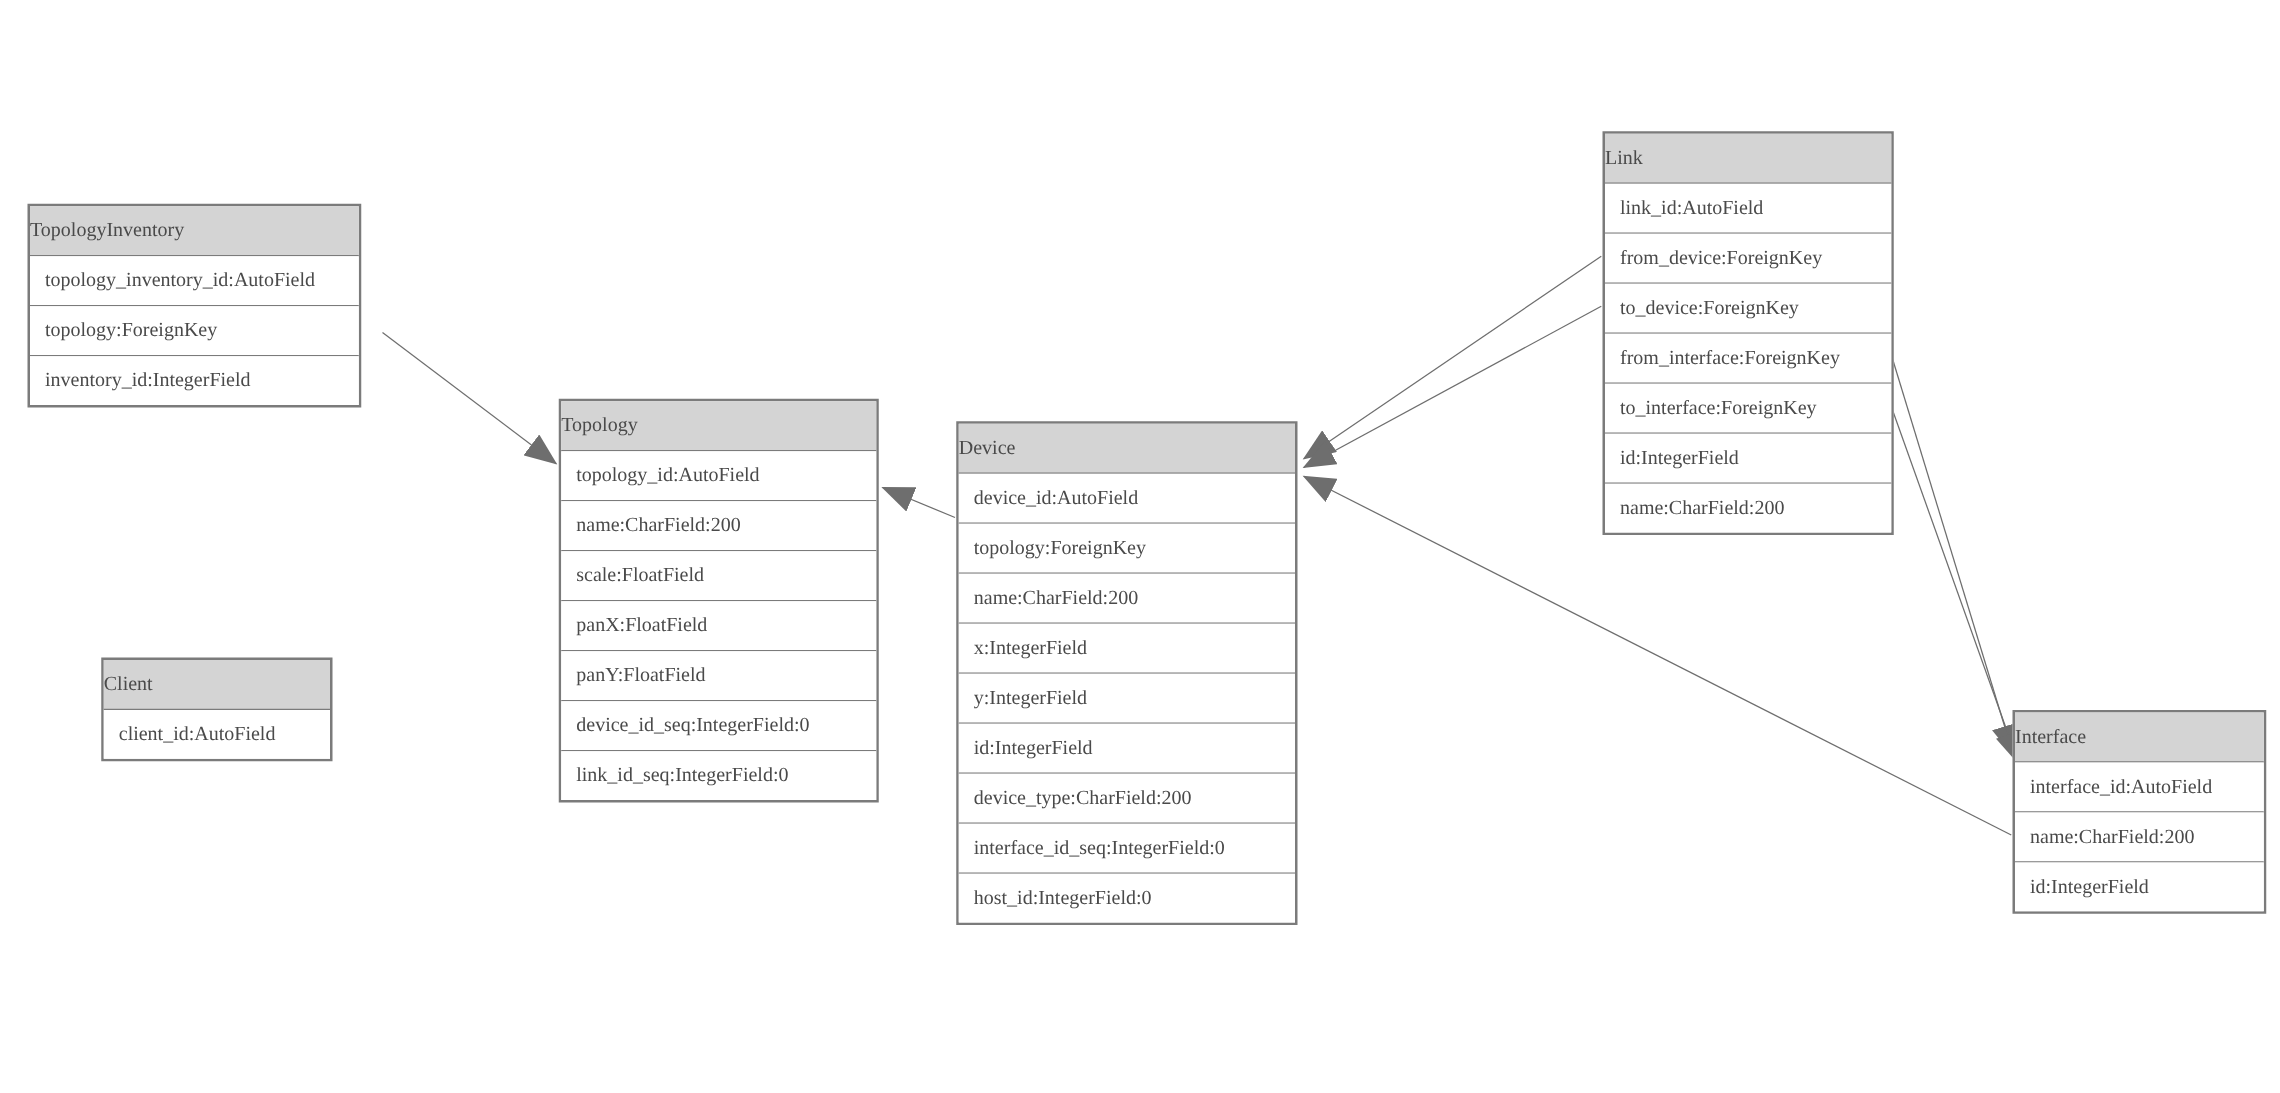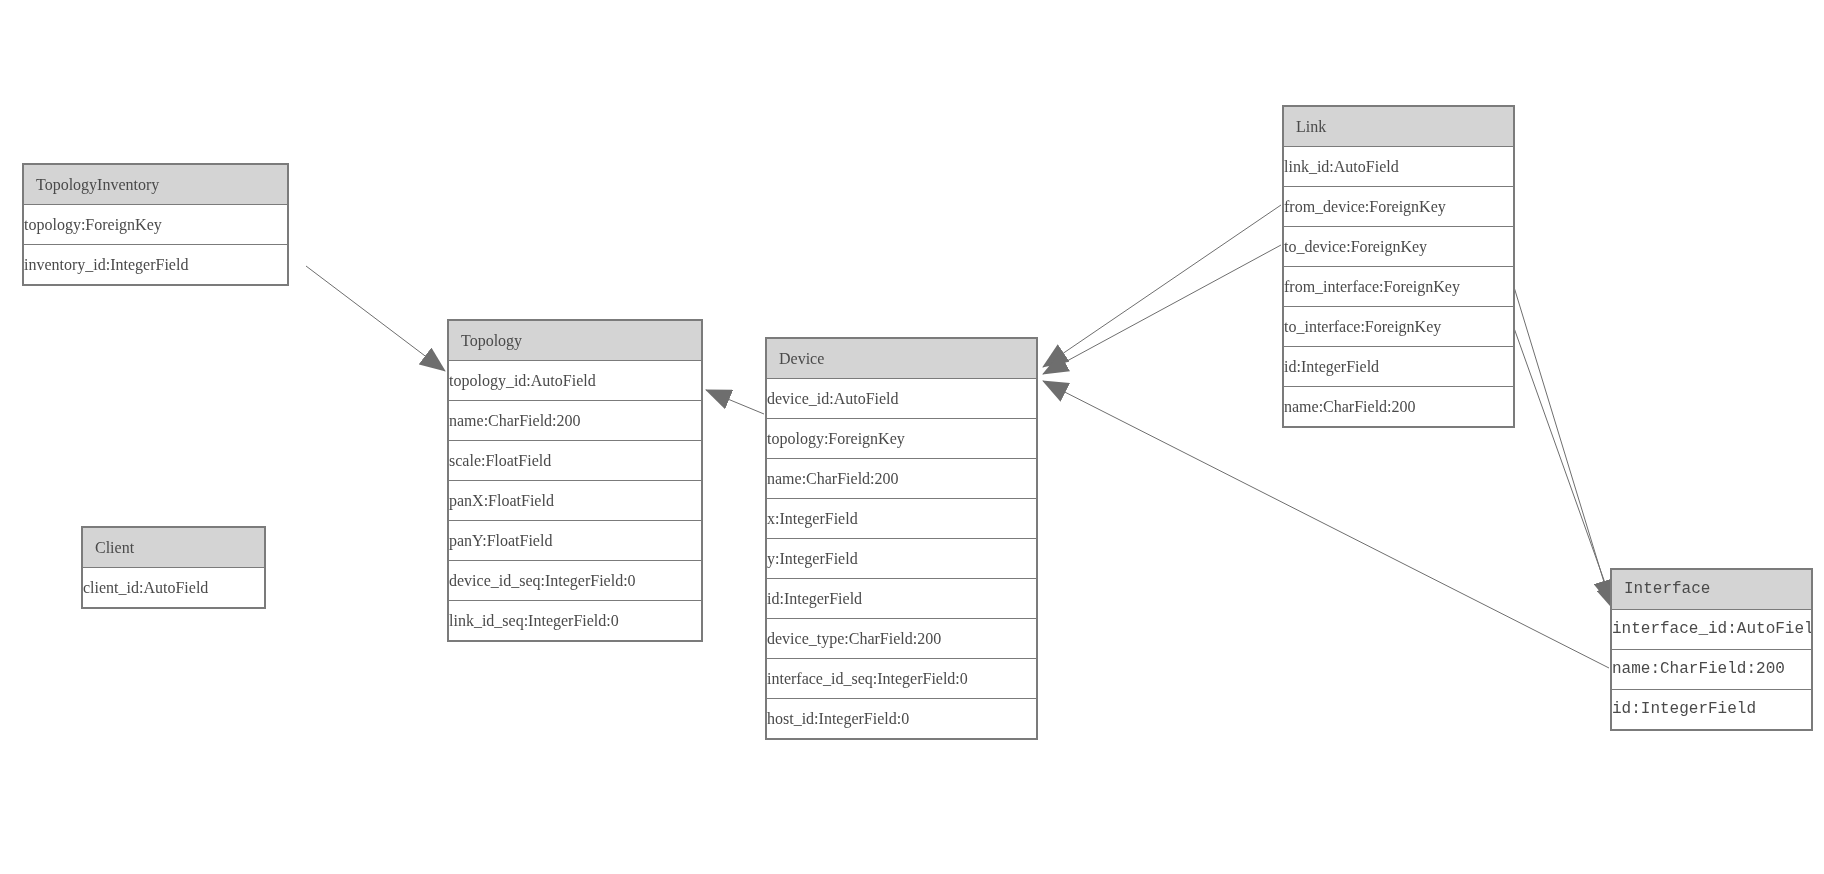--- a/index.html
+++ b/index.html
@@ -27,30 +27,29 @@
     background: #ffffff;
     border: 2px solid #7b7b7b;
     box-sizing: border-box;
     color: #4a4a4a;
     font-size: 16px;
   }
   .entity-header {
     background: #d4d4d4;
     height: 39px;
     line-height: 39px;
-    padding-left: 12px;
     border-bottom: 1px solid #7b7b7b;
     white-space: nowrap;
     overflow: hidden;
   }
   .entity-row {
     background: #ffffff;
     height: 39px;
     line-height: 39px;
-    padding-left: 0;
+    padding-left: 12px;
     border-bottom: 1px solid #7b7b7b;
     white-space: nowrap;
     overflow: hidden;
   }
   .entity-row:last-child {
     border-bottom: none;
   }
 </style>
 </head>
 <body>
@@ -65,20 +64,21 @@
       <line x1="306" y1="266" x2="445" y2="371" stroke="#6e6e6e" stroke-width="1" marker-end="url(#arrowhead)"></line>
       <line x1="764" y1="414" x2="706" y2="390" stroke="#6e6e6e" stroke-width="1" marker-end="url(#arrowhead)"></line>
       <line x1="1281" y1="205" x2="1043" y2="367" stroke="#6e6e6e" stroke-width="1" marker-end="url(#arrowhead)"></line>
       <line x1="1281" y1="245" x2="1043" y2="374" stroke="#6e6e6e" stroke-width="1" marker-end="url(#arrowhead)"></line>
       <line x1="1514" y1="287" x2="1611" y2="605" stroke="#6e6e6e" stroke-width="1" marker-end="url(#arrowhead)"></line>
       <line x1="1514" y1="328" x2="1615" y2="611" stroke="#6e6e6e" stroke-width="1" marker-end="url(#arrowhead)"></line>
       <line x1="1609" y1="668" x2="1043" y2="381" stroke="#6e6e6e" stroke-width="1" marker-end="url(#arrowhead)"></line>
     </svg>
     <div class="entity" style="left: 22px; top: 163px; width: 267px;">
       <div class="entity-header">TopologyInventory</div>
+      <div class="entity-row">topology_inventory_id:AutoField</div>
       <div class="entity-row">topology:ForeignKey</div>
       <div class="entity-row">inventory_id:IntegerField</div>
     </div>
     <div class="entity" style="left: 447px; top: 319px; width: 256px;">
       <div class="entity-header">Topology</div>
       <div class="entity-row">topology_id:AutoField</div>
       <div class="entity-row">name:CharField:200</div>
       <div class="entity-row">scale:FloatField</div>
       <div class="entity-row">panX:FloatField</div>
       <div class="entity-row">panY:FloatField</div>
@@ -104,19 +104,19 @@
     <div class="entity" style="left: 1282px; top: 105px; width: 233px;">
       <div class="entity-header">Link</div>
       <div class="entity-row">link_id:AutoField</div>
       <div class="entity-row">from_device:ForeignKey</div>
       <div class="entity-row">to_device:ForeignKey</div>
       <div class="entity-row">from_interface:ForeignKey</div>
       <div class="entity-row">to_interface:ForeignKey</div>
       <div class="entity-row">id:IntegerField</div>
       <div class="entity-row">name:CharField:200</div>
     </div>
-    <div class="entity" style="left: 1610px; top: 568px; width: 203px; font-family: Liberation Mono, monospace;">
+    <div class="entity" style="left: 1610px; top: 568px; width: 203px;">
       <div class="entity-header">Interface</div>
       <div class="entity-row">interface_id:AutoField</div>
       <div class="entity-row">name:CharField:200</div>
       <div class="entity-row">id:IntegerField</div>
     </div>
   </div>
 
 </body></html>

